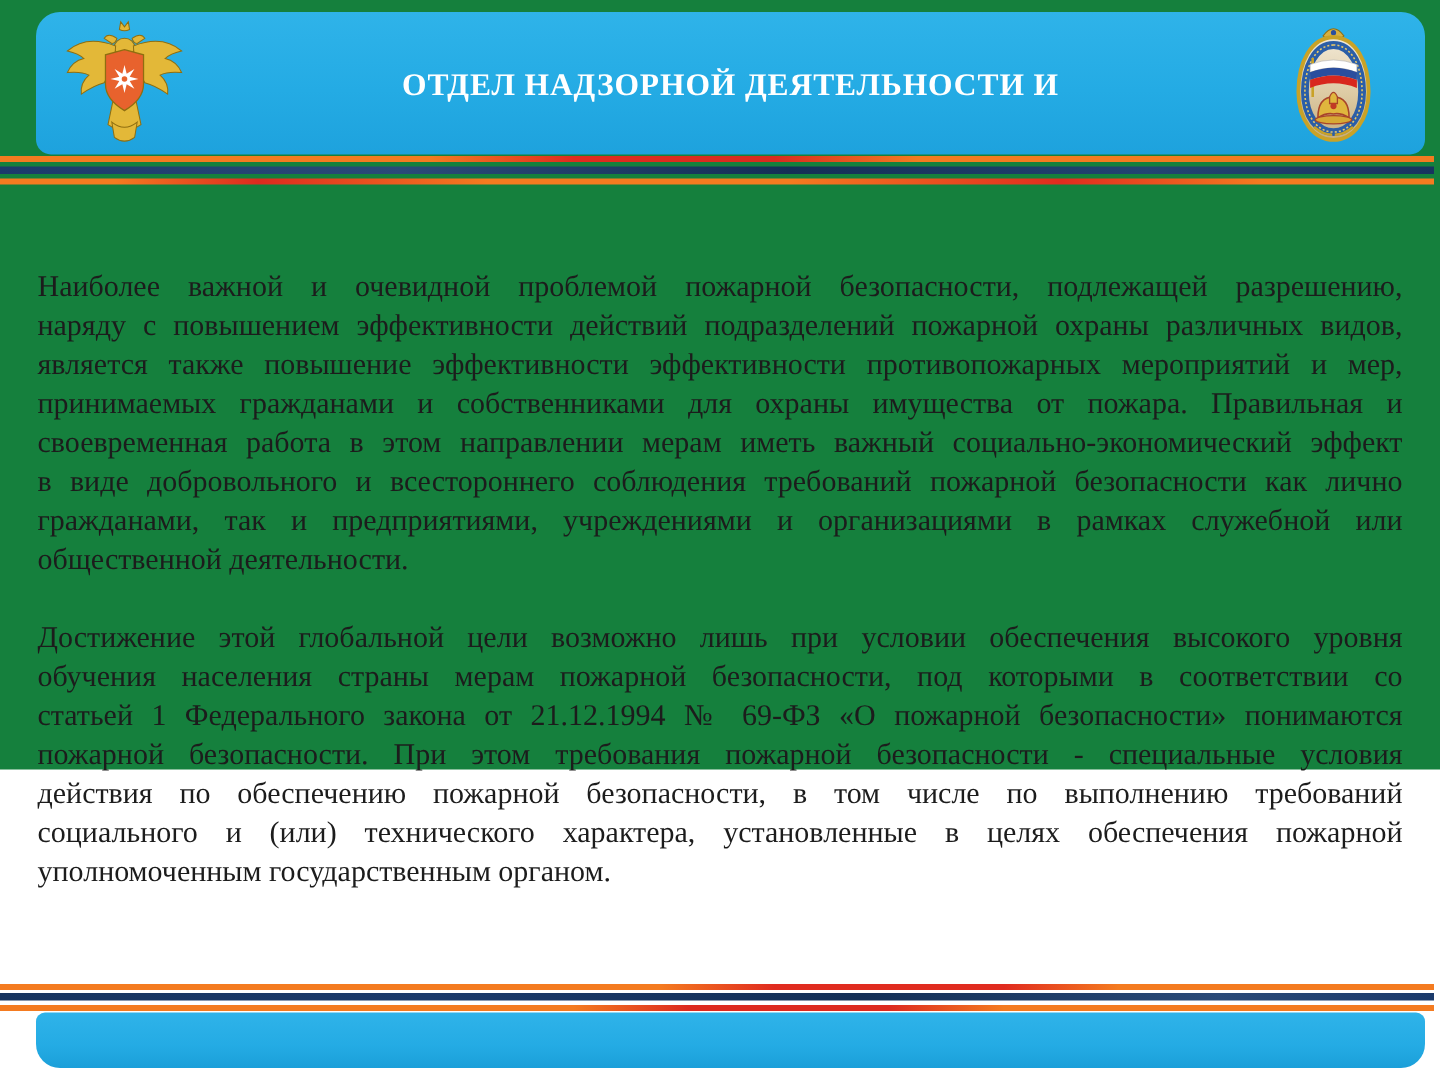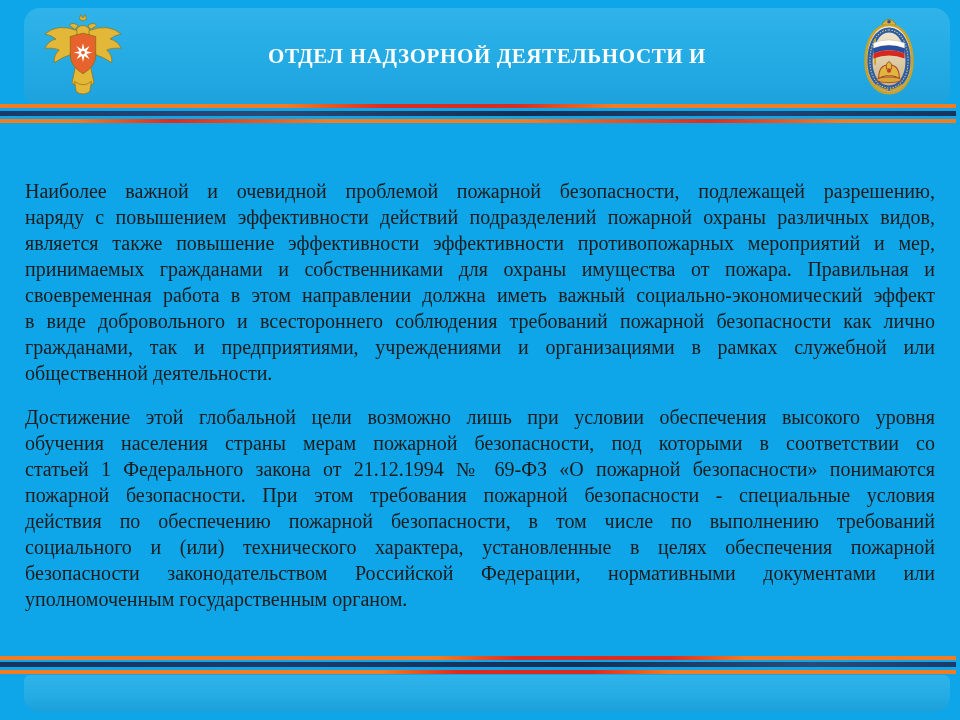--- a/index.html
+++ b/index.html
@@ -2,21 +2,21 @@
 <html><head>
 <meta charset="utf-8">
 <style>
   html,body { margin:0; padding:0; }
   body {
     width:960px; height:720px;
     background:#ffffff;
     font-family:"Liberation Serif", serif;
     overflow:hidden;
   }
-  .slide { position:relative; width:960px; height:720px; background:#0ea5e9; }
+  .slide { position:relative; width:960px; height:513px; background:#15803d; }
 
   
   .header-band {
     position:absolute; left:24px; top:8px; width:926px; height:95px;
     background:linear-gradient(180deg,#2fb3e9 0%, #24abe4 55%, #1ea2dd 100%);
     border-radius:16px 16px 10px 10px;
   }
   .header-title {
     position:absolute; left:110px; right:110px; top:0; height:100%;
     display:flex; flex-direction:column; justify-content:center; align-items:center;
@@ -42,21 +42,21 @@
   .st-3 { background:linear-gradient(90deg,#f47b20 0%,#f47b20 8%,#dd2a1f 18%,#f47b20 34%,#f47b20 55%,#e02b1f 74%,#f47b20 88%,#f47b20 100%); margin-top:3px; }
   .sb-1 { background:linear-gradient(90deg,#f47b20 0%,#f47b20 46%,#e02b1f 54%,#e02b1f 70%,#f47b20 78%,#f47b20 100%); }
   .sb-2 { background:linear-gradient(90deg,#17345f 0%,#1b3a6b 30%,#142f56 60%,#2a4a78 85%,#1b3a6b 100%); margin-top:2px; }
   .sb-3 { background:linear-gradient(90deg,#f47b20 0%,#f47b20 40%,#dd2a1f 48%,#dd2a1f 62%,#f47b20 70%,#f47b20 100%); margin-top:3px; }
 
   
   .body-text {
     position:absolute; left:25px; top:178px; width:910px;
     color:#1c1c1c; font-size:20px; line-height:26px;
   }
-  .paragraph + .paragraph { margin-top:18px; }
+  .paragraph + .paragraph { margin-top:26px; }
   .tline { text-align:justify; text-align-last:justify; }
   .tline-last { text-align-last:left; }
 
   
   .footer-band {
     position:absolute; left:24px; top:675px; width:926px; height:37px;
     background:linear-gradient(180deg,#2fb3e9 0%, #24abe4 60%, #1b9fd9 100%);
     border-radius:6px 6px 16px 16px;
   }
 </style>
@@ -128,33 +128,32 @@
     <div class="stripe stripe-navy st-2"></div>
     <div class="stripe stripe-thin st-3"></div>
   </div>
 
   <div class="body-text">
     <div class="paragraph">
         <div class="tline">Наиболее важной и очевидной проблемой пожарной безопасности, подлежащей разрешению,</div>
         <div class="tline">наряду с повышением эффективности действий подразделений пожарной охраны различных видов,</div>
         <div class="tline">является также повышение эффективности эффективности противопожарных мероприятий и мер,</div>
         <div class="tline">принимаемых гражданами и собственниками для охраны имущества от пожара. Правильная и</div>
-        <div class="tline">своевременная работа в этом направлении должна иметь важный социально-экономический эффект</div>
+        <div class="tline">своевременная работа в этом направлении мерам иметь важный социально-экономический эффект</div>
         <div class="tline">в виде добровольного и всестороннего соблюдения требований пожарной безопасности как лично</div>
         <div class="tline">гражданами, так и предприятиями, учреждениями и организациями в рамках служебной или</div>
         <div class="tline tline-last">общественной деятельности.</div>
       </div>
     <div class="paragraph">
         <div class="tline">Достижение этой глобальной цели возможно лишь при условии обеспечения высокого уровня</div>
         <div class="tline">обучения населения страны мерам пожарной безопасности, под которыми в соответствии со</div>
         <div class="tline">статьей 1 Федерального закона от 21.12.1994 № 69-ФЗ «О пожарной безопасности» понимаются</div>
         <div class="tline">пожарной безопасности. При этом требования пожарной безопасности - специальные условия</div>
         <div class="tline">действия по обеспечению пожарной безопасности, в том числе по выполнению требований</div>
         <div class="tline">социального и (или) технического характера, установленные в целях обеспечения пожарной</div>
-        <div class="tline">безопасности законодательством Российской Федерации, нормативными документами или</div>
         <div class="tline tline-last">уполномоченным государственным органом.</div>
       </div>
   </div>
 
   <div class="stripes stripes-bottom">
     <div class="stripe stripe-thin sb-1"></div>
     <div class="stripe stripe-navy sb-2"></div>
     <div class="stripe stripe-thin sb-3"></div>
   </div>
 

